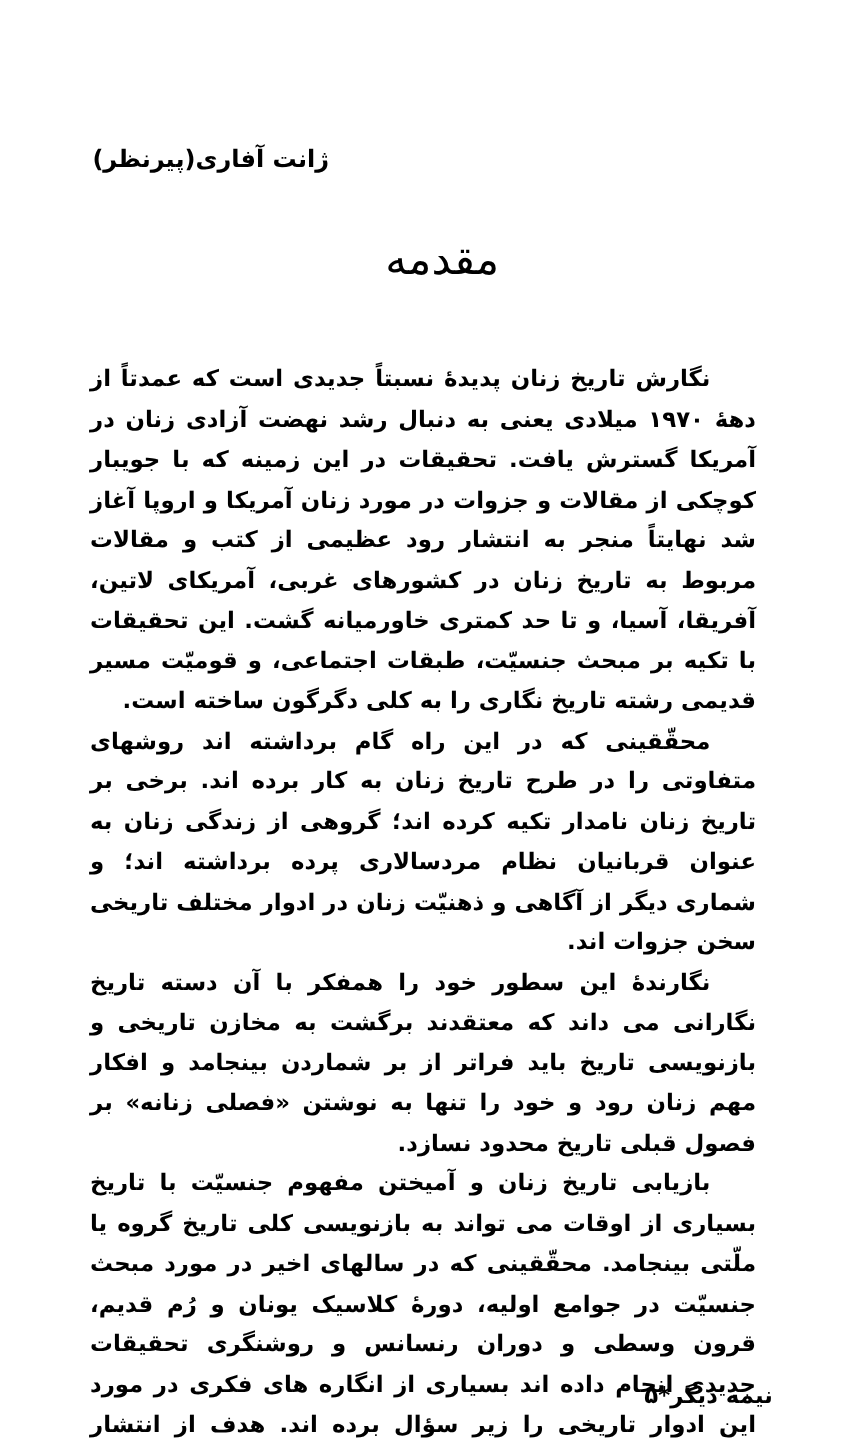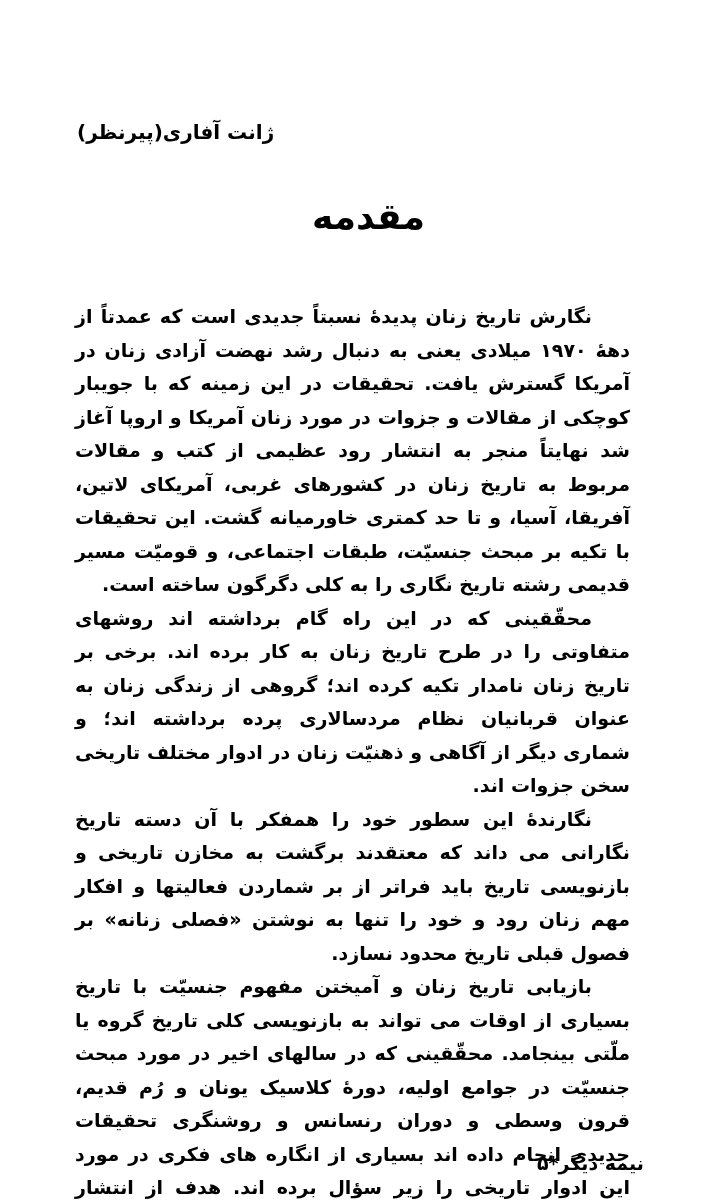--- a/index.html
+++ b/index.html
@@ -34,21 +34,21 @@
     float: left;
   }
   .page-title {
     position: absolute;
     top: 196px;
     right: 0;
     left: 0;
     margin: 0;
     text-align: center;
     font-size: 36px;
-    font-weight: bold;
+    font-weight: normal;
     padding-left: 28px;
   }
   .body-text {
     position: absolute;
     top: 300px;
     right: 14px;
     left: 10px;
     font-size: 19px;
     font-weight: bold;
     line-height: 33.5px;
@@ -76,20 +76,20 @@
 
   <div class="author-line">
     <span class="author-text">ژانت آفاری(پیرنظر)</span>
   </div>
 
   <h1 class="page-title">مقدمه</h1>
 
   <div class="body-text">
     <p>نگارش تاریخ زنان پدیدهٔ نسبتاً جدیدی است که عمدتاً از دههٔ ۱۹۷۰ میلادی یعنی به دنبال رشد نهضت آزادی زنان در آمریکا گسترش یافت. تحقیقات در این زمینه که با جویبار کوچکی از مقالات و جزوات در مورد زنان آمریکا و اروپا آغاز شد نهایتاً منجر به انتشار رود عظیمی از کتب و مقالات مربوط به تاریخ زنان در کشورهای غربی، آمریکای لاتین، آفریقا، آسیا، و تا حد کمتری خاورمیانه گشت. این تحقیقات با تکیه بر مبحث جنسیّت، طبقات اجتماعی، و قومیّت مسیر قدیمی رشته تاریخ نگاری را به کلی دگرگون ساخته است.</p>
     <p>محقّقینی که در این راه گام برداشته اند روشهای متفاوتی را در طرح تاریخ زنان به کار برده اند. برخی بر تاریخ زنان نامدار تکیه کرده اند؛ گروهی از زندگی زنان به عنوان قربانیان نظام مردسالاری پرده برداشته اند؛ و شماری دیگر از آگاهی و ذهنیّت زنان در ادوار مختلف تاریخی سخن جزوات اند.</p>
-    <p>نگارندهٔ این سطور خود را همفکر با آن دسته تاریخ نگارانی می داند که معتقدند برگشت به مخازن تاریخی و بازنویسی تاریخ باید فراتر از بر شماردن فعالیتها و افکار مهم زنان رود و خود را تنها به نوشتن «فصلی زنانه» بر فصول قبلی تاریخ محدود نسازد.</p>
+    <p>نگارندهٔ این سطور خود را همفکر با آن دسته تاریخ نگارانی می داند که معتقدند برگشت به مخازن تاریخی و بازنویسی تاریخ باید فراتر از بر شماردن بینجامد و افکار مهم زنان رود و خود را تنها به نوشتن «فصلی زنانه» بر فصول قبلی تاریخ محدود نسازد.</p>
     <p>بازیابی تاریخ زنان و آمیختن مفهوم جنسیّت با تاریخ بسیاری از اوقات می تواند به بازنویسی کلی تاریخ گروه یا ملّتی بینجامد. محقّقینی که در سالهای اخیر در مورد مبحث جنسیّت در جوامع اولیه، دورهٔ کلاسیک یونان و رُم قدیم، قرون وسطی و دوران رنسانس و روشنگری تحقیقات جدیدی انجام داده اند بسیاری از انگاره های فکری در مورد این ادوار تاریخی را زیر سؤال برده اند.  هدف از انتشار شمارهٔ ویژه قاجار و انقلاب مشروطه دامن زدن به این بحث در رابطه با تاریخ معاصر ایران است، پروسه ای که امیدواریم به بازنگری تاریخ زن در دورهٔ قاجار و حتی شاید به بازاندیشی تاریخ دورهٔ قاجار و انقلاب مشروطه منجر شود.</p>
     <p>کثرت مقالات پیشنهادی برای این شمارهٔ مخصوص نهایتاً منجر به آن شد که مقالات را در دو شماره منتشر کنیم که دفتر دوّم به ویراستاری همکارم افسانه نجم</p>
   </div>
 
   <div class="page-footer">نیمه دیگر*۵</div>
 
 </div>
 
 </body></html>

